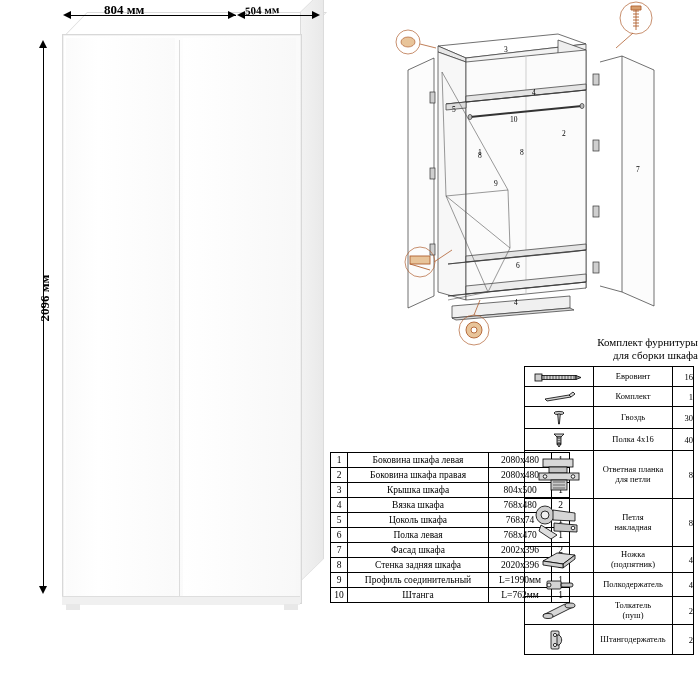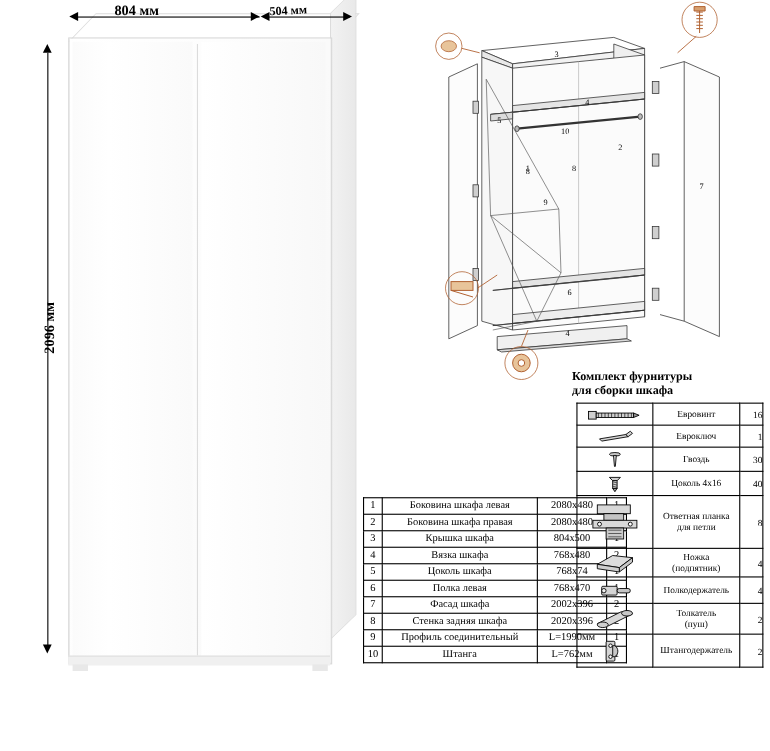--- a/index.html
+++ b/index.html
@@ -97,21 +97,21 @@
     height:12px;
   }
   #parts-table td.num { width:12px; text-align:center; }
   #parts-table td.nm  { width:136px; text-align:center; }
   #parts-table td.sz  { width:58px;  text-align:center; }
   #parts-table td.qt  { width:13px;  text-align:center; }
 
   
   #hardware-title {
     left:520px; top:336px; width:178px;
-    text-align:left; font-weight:bold; font-size:11px;
+    text-align:right; font-weight:normal; font-size:11px;
     line-height:1.15;
   }
   #hardware-table {
     left:524px; top:366px;
     border-collapse:collapse;
     font-size:8.5px;
     font-family:"Liberation Serif", serif;
   }
   #hardware-table td {
     border:1px solid #000;
@@ -344,21 +344,21 @@
 
     <tr style="height:20px;">
       <td class="ic">
         <svg class="hw-icon" width="56" height="14" viewBox="0 0 56 14">
           <g stroke="#000" stroke-width="0.8" fill="#d4d4d4">
             <path d="M14,9 L38,5 L40,7 L16,11 z"></path>
             <path d="M38,5 l4,-3 l2,2 l-4,3 z"></path>
           </g>
         </svg>
       </td>
-      <td class="nm">Евроключ</td>
+      <td class="nm">Комплект</td>
       <td class="qt">1</td>
     </tr>
 
     <tr style="height:22px;">
       <td class="ic">
         <svg class="hw-icon" width="56" height="16" viewBox="0 0 56 16">
           <g stroke="#000" stroke-width="0.8" fill="#cfcfcf">
             <ellipse cx="28" cy="3" rx="5" ry="1.6"></ellipse>
             <path d="M26.7,4 L29.3,4 L28.4,14 L27.6,14 z"></path>
           </g>
@@ -372,21 +372,21 @@
       <td class="ic">
         <svg class="hw-icon" width="56" height="16" viewBox="0 0 56 16">
           <g stroke="#000" stroke-width="0.8" fill="#cfcfcf">
             <path d="M23,2 L33,2 L30,5 L26,5 z"></path>
             <rect x="26" y="5" width="4" height="7"></rect>
             <path d="M26,6 l4,1 M26,8 l4,1 M26,10 l4,1" stroke-width="0.5"></path>
             <path d="M26,12 l2,3 l2,-3 z" fill="#9a9a9a"></path>
           </g>
         </svg>
       </td>
-      <td class="nm">Цоколь 4х16</td>
+      <td class="nm">Полка 4х16</td>
       <td class="qt">40</td>
     </tr>
 
     <tr style="height:48px;">
       <td class="ic">
         <svg class="hw-icon" width="60" height="44" viewBox="0 0 60 44">
           <g stroke="#000" stroke-width="0.8" fill="#d8d8d8">
             <rect x="14" y="6" width="30" height="8"></rect>
             <rect x="20" y="14" width="18" height="6" fill="#c4c4c4"></rect>
             <rect x="10" y="20" width="40" height="7"></rect>
@@ -394,20 +394,36 @@
             <circle cx="44" cy="23.5" r="1.8" fill="#fff"></circle>
             <rect x="22" y="27" width="16" height="10" fill="#cacaca"></rect>
             <path d="M24,29 h12 M24,32 h12 M24,35 h12" stroke-width="0.5"></path>
           </g>
         </svg>
       </td>
       <td class="nm">Ответная планка<br>для петли</td>
       <td class="qt">8</td>
     </tr>
 
+    <tr style="height:48px;">
+      <td class="ic">
+        <svg class="hw-icon" width="60" height="44" viewBox="0 0 60 44">
+          <g stroke="#000" stroke-width="0.8" fill="#d6d6d6">
+            <circle cx="16" cy="14" r="9" fill="#cfcfcf"></circle>
+            <circle cx="16" cy="14" r="4" fill="#f2f2f2"></circle>
+            <path d="M24,9 L46,12 L46,20 L24,19 z"></path>
+            <path d="M25,22 L48,24 L48,31 L25,30 z" fill="#c8c8c8"></path>
+            <circle cx="44" cy="27" r="1.8" fill="#fff"></circle>
+            <path d="M12,24 L28,34 L22,38 L10,30 z" fill="#dddddd"></path>
+          </g>
+        </svg>
+      </td>
+      <td class="nm">Петля<br>накладная</td>
+      <td class="qt">8</td>
+    </tr>
 
     <tr style="height:26px;">
       <td class="ic">
         <svg class="hw-icon" width="60" height="22" viewBox="0 0 60 22">
           <g stroke="#000" stroke-width="0.8" fill="#dcdcdc">
             <path d="M14,12 L28,4 L46,6 L34,15 z"></path>
             <path d="M34,15 L46,6 L46,10 L34,19 z" fill="#c8c8c8"></path>
             <path d="M14,12 L34,15 L34,19 L14,16 z" fill="#cfcfcf"></path>
           </g>
         </svg>

